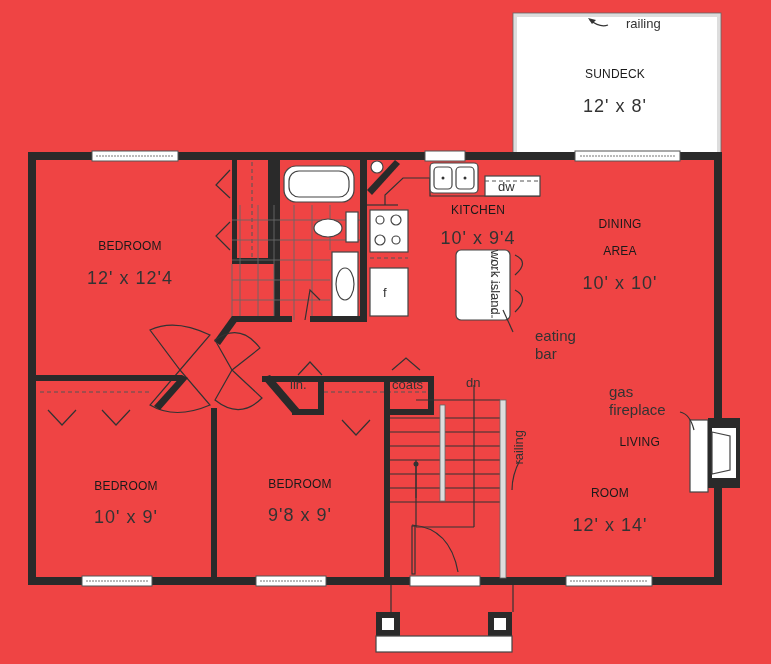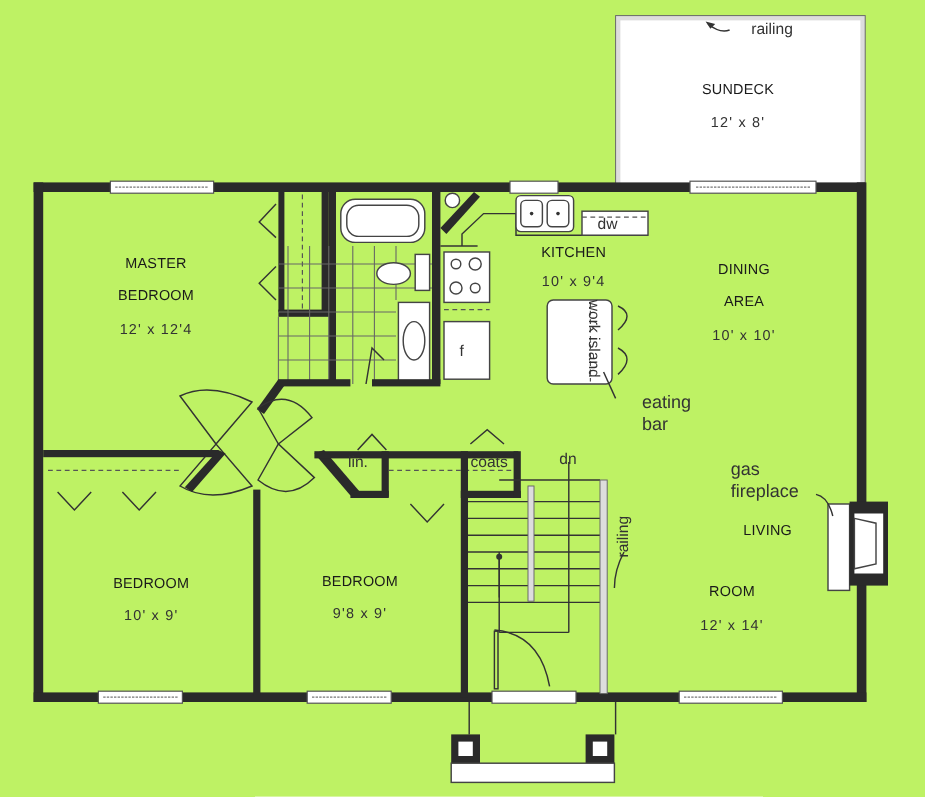--- a/index.html
+++ b/index.html
@@ -1,28 +1,28 @@
 <!DOCTYPE html>
 <html><head>
   <meta charset="utf-8">
   <style>
     html, body { margin: 0; padding: 0; background: #ffffff; }
-    #plan-wrap { position: relative; width: 771px; height: 664px; overflow: hidden; background: #bef264; }
+    #plan-wrap { position: relative; width: 771px; height: 664px; overflow: hidden; background: #ef4444; }
     svg { position: absolute; left: 0; top: 0; }
     .wall { fill: #2a2a2a; }
     .thin { stroke: #333; stroke-width: 1.2; fill: none; }
     .dash { stroke: #555; stroke-width: 1; fill: none; stroke-dasharray: 4 3; }
     .fixture { stroke: #444; stroke-width: 1.2; fill: #fff; }
     .win { fill: #fff; stroke: #555; stroke-width: 1; }
     .winline { stroke: #777; stroke-width: 1; stroke-dasharray: 2 1; }
     .grid { stroke: #666; stroke-width: 0.9; }
     .rail { fill: #ddd; stroke: #666; stroke-width: 0.8; }
     .lbl { position: absolute; font-family: "Liberation Sans", sans-serif; color: #1a1a1a; text-align: center; line-height: 1.12; white-space: nowrap; }
     .lbl.title { font-size: 12px; letter-spacing: 0.2px; }
-    .lbl.dim { font-size: 12px; color: #333; letter-spacing: 1px; }
+    .lbl.dim { font-size: 18px; color: #333; letter-spacing: 1px; }
     .lbl.note { font-size: 15px; color: #333; text-align: left; margin-left: 19px; }
     .lbl.small { font-size: 13px; color: #333; }
   </style>
 </head>
 <body>
 
 <div id="plan-wrap">
   <svg width="771" height="664" viewBox="0 0 771 664">
 
     <g>
@@ -185,21 +185,20 @@
       <rect x="488" y="612" width="24" height="24" class="wall"></rect>
       <rect x="494" y="618" width="12" height="12" fill="#fff"></rect>
       <rect x="376" y="636" width="136" height="16" class="fixture"></rect>
     </g>
   </svg>
 
   <div class="lbl small" style="left:626px; top:17px;">railing</div>
   <div class="lbl title" style="left:555px; top:68px; width:120px;">SUNDECK</div>
   <div class="lbl dim" style="left:555px; top:96px; width:120px;">12' x 8'</div>
 
-  <div class="lbl title" style="left:50px; top:213px; width:160px;">MASTER</div>
   <div class="lbl title" style="left:50px; top:240px; width:160px;">BEDROOM</div>
   <div class="lbl dim" style="left:50px; top:268px; width:160px;">12' x 12'4</div>
 
   <div class="lbl title" style="left:418px; top:204px; width:120px;">KITCHEN</div>
   <div class="lbl dim" style="left:418px; top:228px; width:120px;">10' x 9'4</div>
   <div class="lbl small" style="left:498px; top:180px;">dw</div>
   <div class="lbl small" style="left:383px; top:286px;">f</div>
   <div class="lbl small" style="left:462px; top:275px; transform: rotate(90deg); transform-origin:center;">
     <span>work</span>
     <span>island</span>

